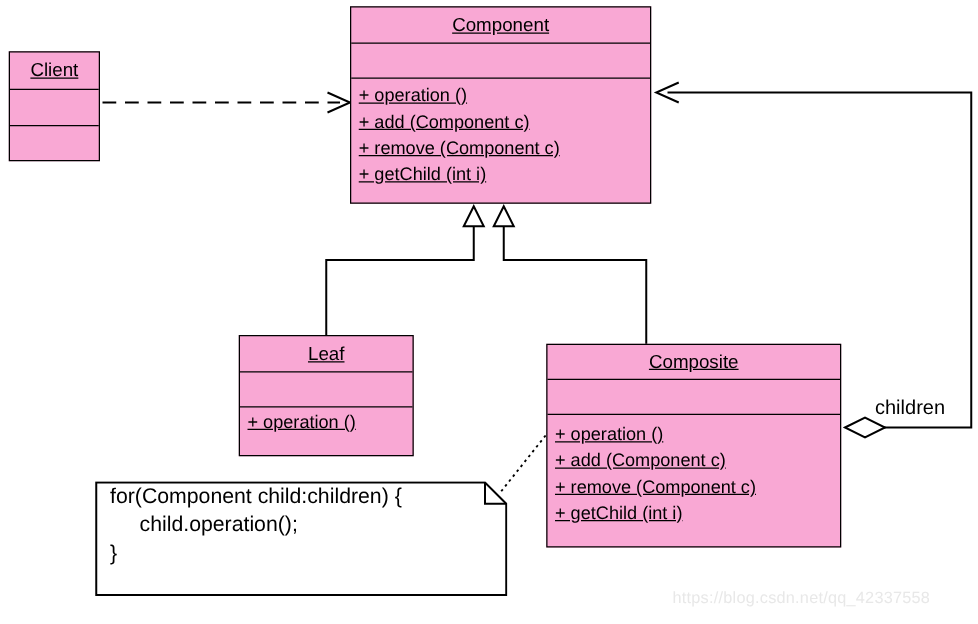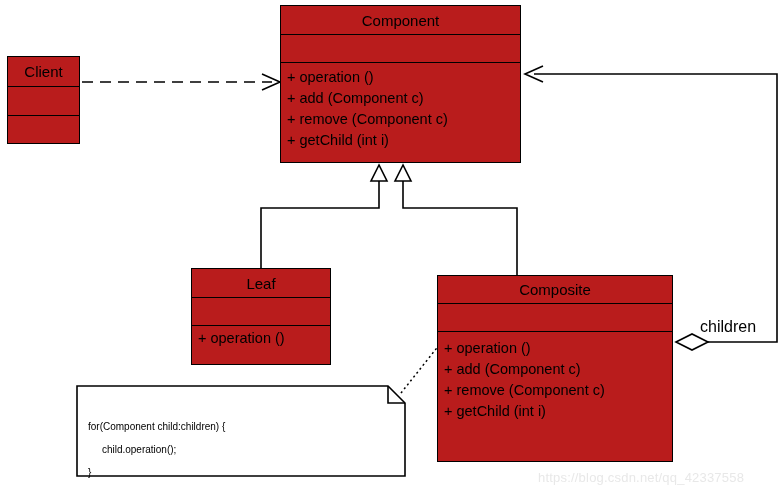--- a/index.html
+++ b/index.html
@@ -14,22 +14,23 @@
     height: 499px;
     background: #ffffff;
     font-family: "Liberation Sans", sans-serif;
     overflow: hidden;
   }
   
   .uml-class {
     position: absolute;
     box-sizing: border-box;
     border: 1.5px solid #000000;
-    background: #b91c1c;
+    background: #f9a8d4;
     z-index: 5;
+    text-decoration: underline;
   }
   .uml-title {
     box-sizing: border-box;
     text-align: center;
     font-size: 15px;
     color: #000000;
     line-height: 1;
     display: flex;
     align-items: center;
     justify-content: center;
@@ -57,22 +58,22 @@
     position: absolute;
     left: 76px;
     top: 385px;
     width: 330px;
     height: 92px;
     z-index: 6;
   }
   .note-text {
     position: absolute;
     left: 12px;
-    top: 30px;
-    font-size: 10px;
+    top: 0;
+    font-size: 17px;
     color: #000000;
     line-height: 23px;
     white-space: pre;
   }
 
   
   #wires {
     position: absolute;
     left: 0;
     top: 0;
@@ -133,21 +134,21 @@
 
       <polygon points="676,342 692,334 708,342 692,350" fill="#ffffff" stroke="#000" stroke-width="1.6"></polygon>
     </g>
 
     
     <g>
       <line x1="401" y1="393" x2="440" y2="344" stroke="#000" stroke-width="1.5" stroke-dasharray="2,3"></line>
     </g>
   </svg>
 
-  <div class="uml-class" style="left:7px; top:56px; width:73px; height:88px;">
+  <div class="uml-class" style="left:7px; top:41px; width:73px; height:88px;">
     <div class="uml-title" style="height:29px;">Client</div>
     <div class="uml-sep uml-attrs" style="height:29px;"></div>
     <div class="uml-sep uml-ops" style="height:28px; padding:0;"></div>
   </div>
 
   <div class="uml-class" style="left:280px; top:5px; width:241px; height:158px;">
     <div class="uml-title" style="height:28px;">Component</div>
     <div class="uml-sep uml-attrs" style="height:28px;"></div>
     <div class="uml-sep uml-ops" style="height:100px;">
       <div class="row">+ operation ()</div>
@@ -158,21 +159,21 @@
   </div>
 
   <div class="uml-class" style="left:191px; top:268px; width:140px; height:97px;">
     <div class="uml-title" style="height:28px;">Leaf</div>
     <div class="uml-sep uml-attrs" style="height:28px;"></div>
     <div class="uml-sep uml-ops" style="height:27px; padding-top:2px;">
       <div class="row">+ operation ()</div>
     </div>
   </div>
 
-  <div class="uml-class" style="left:437px; top:275px; width:236px; height:187px;">
+  <div class="uml-class" style="left:437px; top:275px; width:236px; height:163px;">
     <div class="uml-title" style="height:27px;">Composite</div>
     <div class="uml-sep uml-attrs" style="height:28px;"></div>
     <div class="uml-sep uml-ops" style="height:130px; padding-top:6px;">
       <div class="row">+ operation ()</div>
       <div class="row">+ add (Component c)</div>
       <div class="row">+ remove (Component c)</div>
       <div class="row">+ getChild (int i)</div>
     </div>
   </div>
 

